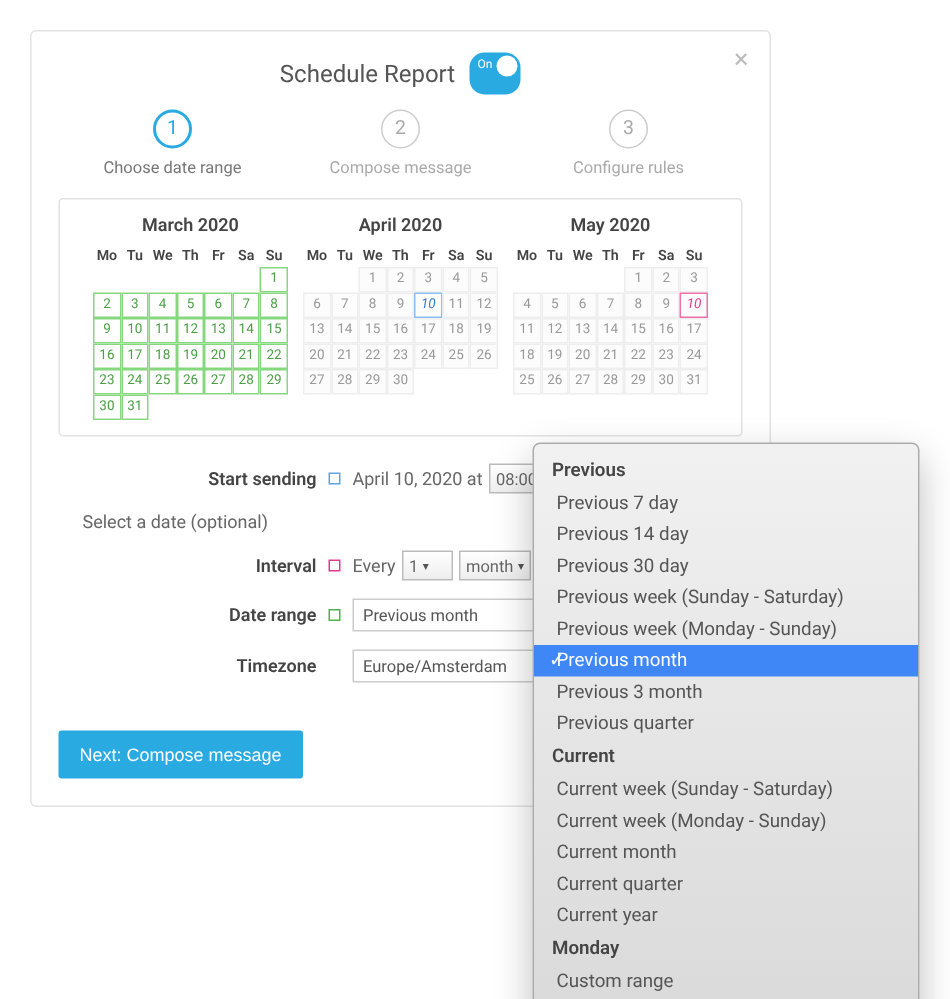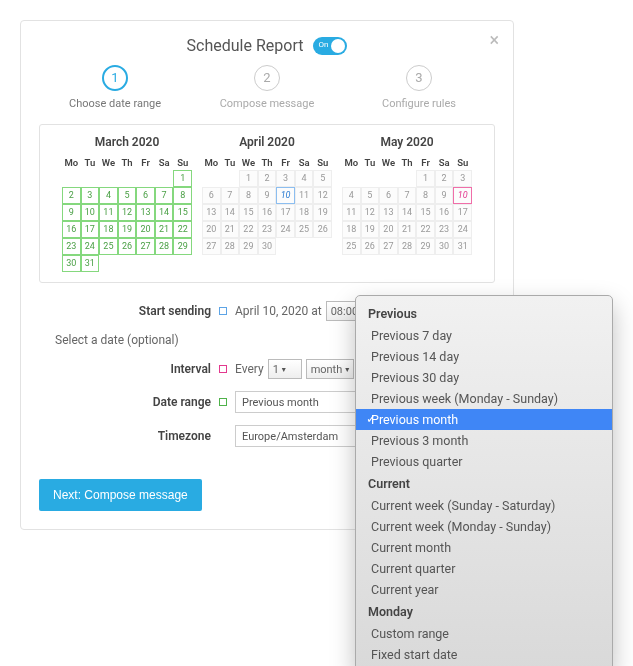--- a/index.html
+++ b/index.html
@@ -32,21 +32,21 @@
   .title-row {
     text-align: center;
     font-size: 16px;
     color: #555;
     margin-bottom: 10px;
   }
   .title-row .title { vertical-align: middle; }
   .toggle {
     display: inline-block;
     width: 34px;
-    height: 18px;
+    height: 28px;
     background: #29abe2;
     border-radius: 10px;
     position: relative;
     vertical-align: middle;
     margin-left: 6px;
   }
   .toggle .label {
     position: absolute;
     left: 5px;
     top: 3px;
@@ -413,20 +413,21 @@
   </div>
 
   <button class="next-btn">Next: Compose message</button>
 </div>
 
 <div class="dropdown" id="dropdown">
     <div class="group">Previous</div>
     <div class="item">Previous 7 day</div>
     <div class="item">Previous 14 day</div>
     <div class="item">Previous 30 day</div>
+    <div class="item">Previous week (Sunday - Saturday)</div>
     <div class="item">Previous week (Monday - Sunday)</div>
     <div class="item selected">Previous month</div>
     <div class="item">Previous 3 month</div>
     <div class="item">Previous quarter</div>
     <div class="group">Current</div>
     <div class="item">Current week (Sunday - Saturday)</div>
     <div class="item">Current week (Monday - Sunday)</div>
     <div class="item">Current month</div>
     <div class="item">Current quarter</div>
     <div class="item">Current year</div>

